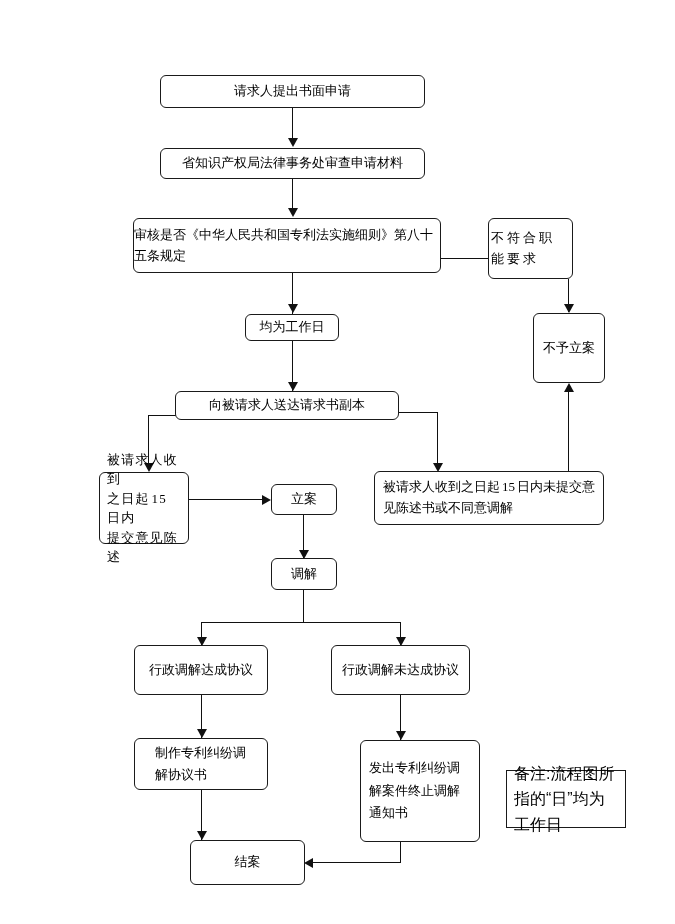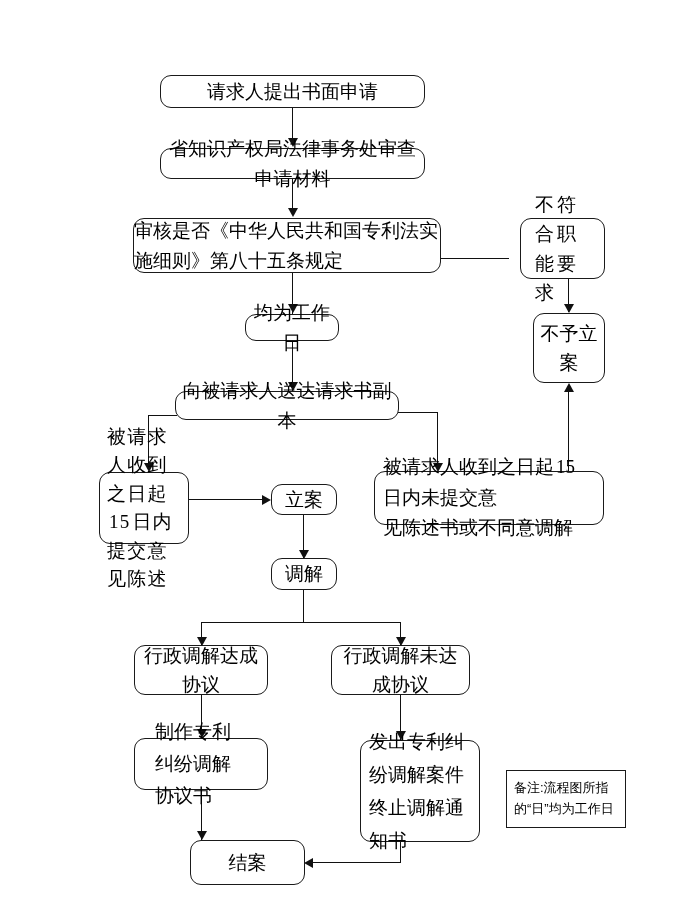--- a/index.html
+++ b/index.html
@@ -27,27 +27,27 @@
     text-align: center;
     font-size: 20px;
     font-weight: bold;
     letter-spacing: 0.5px;
     font-family: "Liberation Sans", "DejaVu Sans", sans-serif;
   }
   .node {
     position: absolute;
     box-sizing: border-box;
     border: 1.3px solid #1a1a1a;
-    border-radius: 11px;
+    border-radius: 6px;
     background: #ffffff;
     display: flex;
     align-items: center;
     justify-content: center;
     text-align: center;
-    font-size: 19px;
+    font-size: 13px;
     line-height: 1.55;
     padding: 2px 6px;
     font-family: "Liberation Sans", "DejaVu Sans", sans-serif;
     z-index: 3;
   }
   .node.sharp {
     border-radius: 0;
     border-width: 1.6px;
   }
   .node .txt {
@@ -119,21 +119,21 @@
 
   <div class="ln lnv" style="left:292px; top:179px; height:31px;"></div>
   <div class="arrow down" style="left:287.5px; top:208px;"></div>
 
   <div class="node lead" style="left:133px; top:218px; width:308px; height:55px; padding:4px 0;">
     <span class="txt">审核是否《中华人民共和国专利法实施细则》第八十五条规定</span>
   </div>
 
   <div class="ln lnh" style="left:441px; top:258px; width:68px;"></div>
 
-  <div class="node justify" style="left:520px; top:218px; width:85px; height:61px; padding:4px 14px;">
+  <div class="node justify" style="left:488px; top:218px; width:85px; height:61px; padding:4px 2px;">
     <span class="txt">不符合职能要求</span>
   </div>
 
   <div class="ln lnv" style="left:568px; top:279px; height:33px;"></div>
   <div class="arrow down" style="left:563.5px; top:304px;"></div>
 
   <div class="node" style="left:533px; top:313px; width:72px; height:70px;">
     <span class="txt">不予立案</span>
   </div>
 
@@ -219,17 +219,17 @@
   <div class="arrow down" style="left:196.5px; top:831px;"></div>
 
   <div class="ln lnv" style="left:400px; top:823px; height:40px;"></div>
   <div class="ln lnh" style="left:313px; top:862px; width:88px;"></div>
   <div class="arrow left" style="left:304px; top:857.5px;"></div>
 
   <div class="node" style="left:190px; top:840px; width:115px; height:45px;">
     <span class="txt">结案</span>
   </div>
 
-  <div class="node sharp lead" style="left:506px; top:770px; width:120px; height:58px; padding:4px 7px; line-height:1.6; font-size:13px;">
+  <div class="node sharp lead" style="left:506px; top:770px; width:120px; height:58px; padding:4px 7px; line-height:1.6; font-size:16px;">
     <span class="txt">备注:流程图所指的“日”均为工作日</span>
   </div>
 
 </div>
 
 </body></html>

